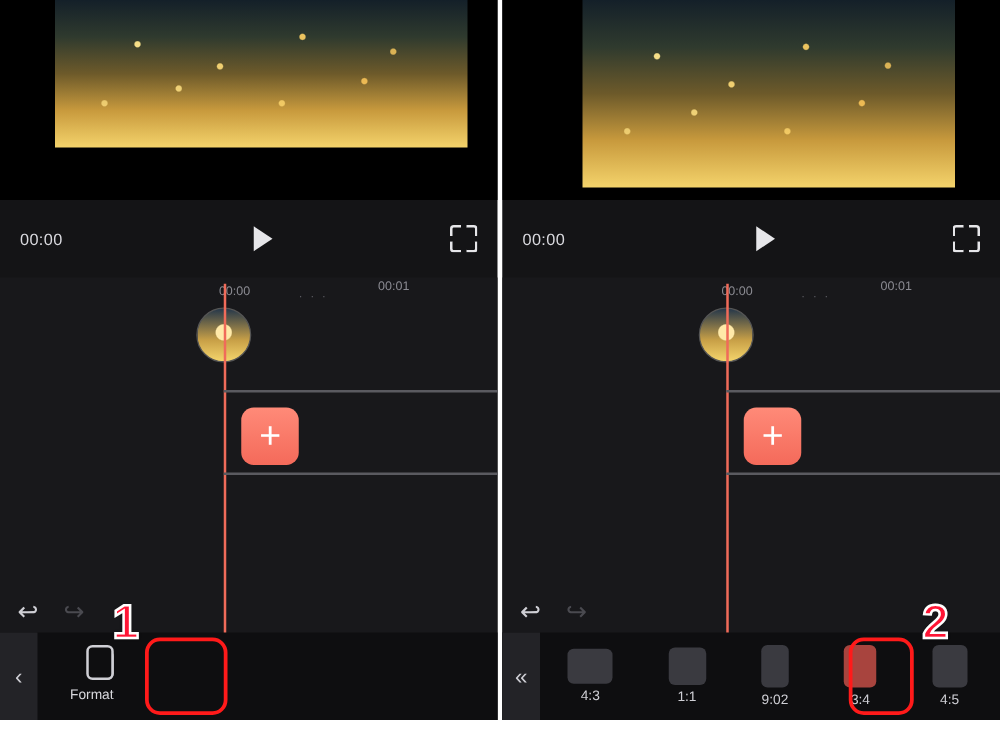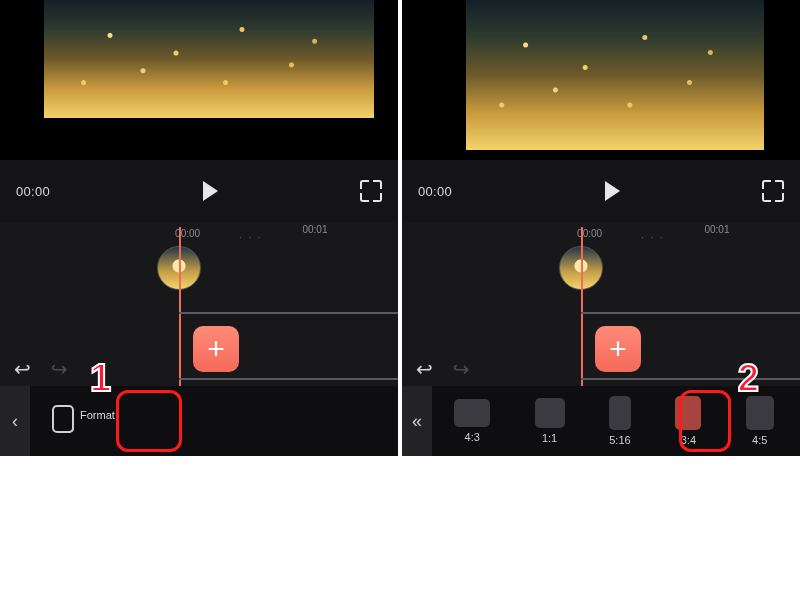--- a/index.html
+++ b/index.html
@@ -1,17 +1,17 @@
 <!DOCTYPE html>
 <html><head>
 <meta charset="utf-8">
 <style>
   * { margin: 0; padding: 0; box-sizing: border-box; }
   html, body { width: 800px; height: 600px; background: #fff; font-family: -apple-system, Helvetica, Arial, sans-serif; overflow: hidden; }
-  .wrap { display: flex; width: 800px; height: 456px; background: #1b1b1d; }
+  .wrap { display: flex; width: 800px; height: 576px; background: #1b1b1d; }
   .pane { flex: 1; position: relative; background: #141416; display: flex; flex-direction: column; border-right: 4px solid #fff; }
   .pane:last-child { border-right: none; }
 
   
   .preview { position: relative; height: 160px; background: #000; overflow: hidden; }
   .citypic { position: absolute; width: 330px; height: 148px; background:
      radial-gradient(circle at 20% 30%, rgba(255,230,140,0.95) 0 2px, transparent 3px),
      radial-gradient(circle at 40% 45%, rgba(255,220,120,0.9) 0 2px, transparent 3px),
      radial-gradient(circle at 60% 25%, rgba(255,210,100,0.9) 0 2px, transparent 3px),
      radial-gradient(circle at 75% 55%, rgba(255,200,90,0.85) 0 2px, transparent 3px),
@@ -55,21 +55,21 @@
 
   
   .undorow { position:absolute; bottom:70px; left:0; right:0; height:34px; display:flex; align-items:center; gap:20px; padding:0 14px; }
   .arrowbtn { color:#cfcfd5; font-size:20px; }
   .arrowbtn.dim { color:#4a4a50; }
 
   
   .toolbar { position:absolute; bottom:0; left:0; right:0; height:70px; background:#0e0e10; display:flex; align-items:center; }
   .backtab { width:30px; height:70px; background:#232327; display:flex; align-items:center; justify-content:center; color:#cfcfd5; font-size:18px; }
   .toolitems { flex:1; display:flex; align-items:center; justify-content:flex-start; gap:42px; padding-left:26px; }
-  .toolitem { display:flex; flex-direction:row; align-items:flex-start; gap:6px; color:#d9d9de; font-size:11px; }
+  .toolitem { display:flex; flex-direction:column; align-items:flex-end; gap:6px; color:#d9d9de; font-size:11px; }
   .ticon { width:26px; height:26px; display:flex; align-items:center; justify-content:center; }
   .ticon.copy { border:2px solid #cfcfd5; border-radius:5px; width:18px; height:24px; position:relative; }
   .ticon.copy::after { content:""; position:absolute; left:-6px; top:-6px; width:18px; height:24px; border:2px solid #cfcfd5; border-radius:5px; background:#0e0e10; }
   .ticon.stripes { width:26px; height:26px; background:
      repeating-linear-gradient(55deg,#cfcfd5 0 2px, transparent 2px 8px); border-radius:2px; }
 
   
   .ratiobox { width:30px; height:30px; border-radius:5px; background:#3a3a40; }
   .ratiobox.sel { background:#a8443e; }
   .ratiocol { display:flex; flex-direction:column; align-items:center; gap:4px; color:#cfcfd5; font-size:11px; }
@@ -169,21 +169,21 @@
             <div class="ratiocol">
               <div class="ratiobox" style="width: 36px; height: 28px;"></div>
               <span>4:3</span>
             </div>
             <div class="ratiocol">
               <div class="ratiobox" style="width: 30px; height: 30px;"></div>
               <span>1:1</span>
             </div>
             <div class="ratiocol">
               <div class="ratiobox" style="width: 22px; height: 34px;"></div>
-              <span>5:16</span>
+              <span>9:02</span>
             </div>
             <div class="ratiocol">
               <div class="ratiobox sel" style="width: 26px; height: 34px;"></div>
               <span>3:4</span>
             </div>
             <div class="ratiocol">
               <div class="ratiobox" style="width: 28px; height: 34px;"></div>
               <span>4:5</span>
             </div>
           </div>

